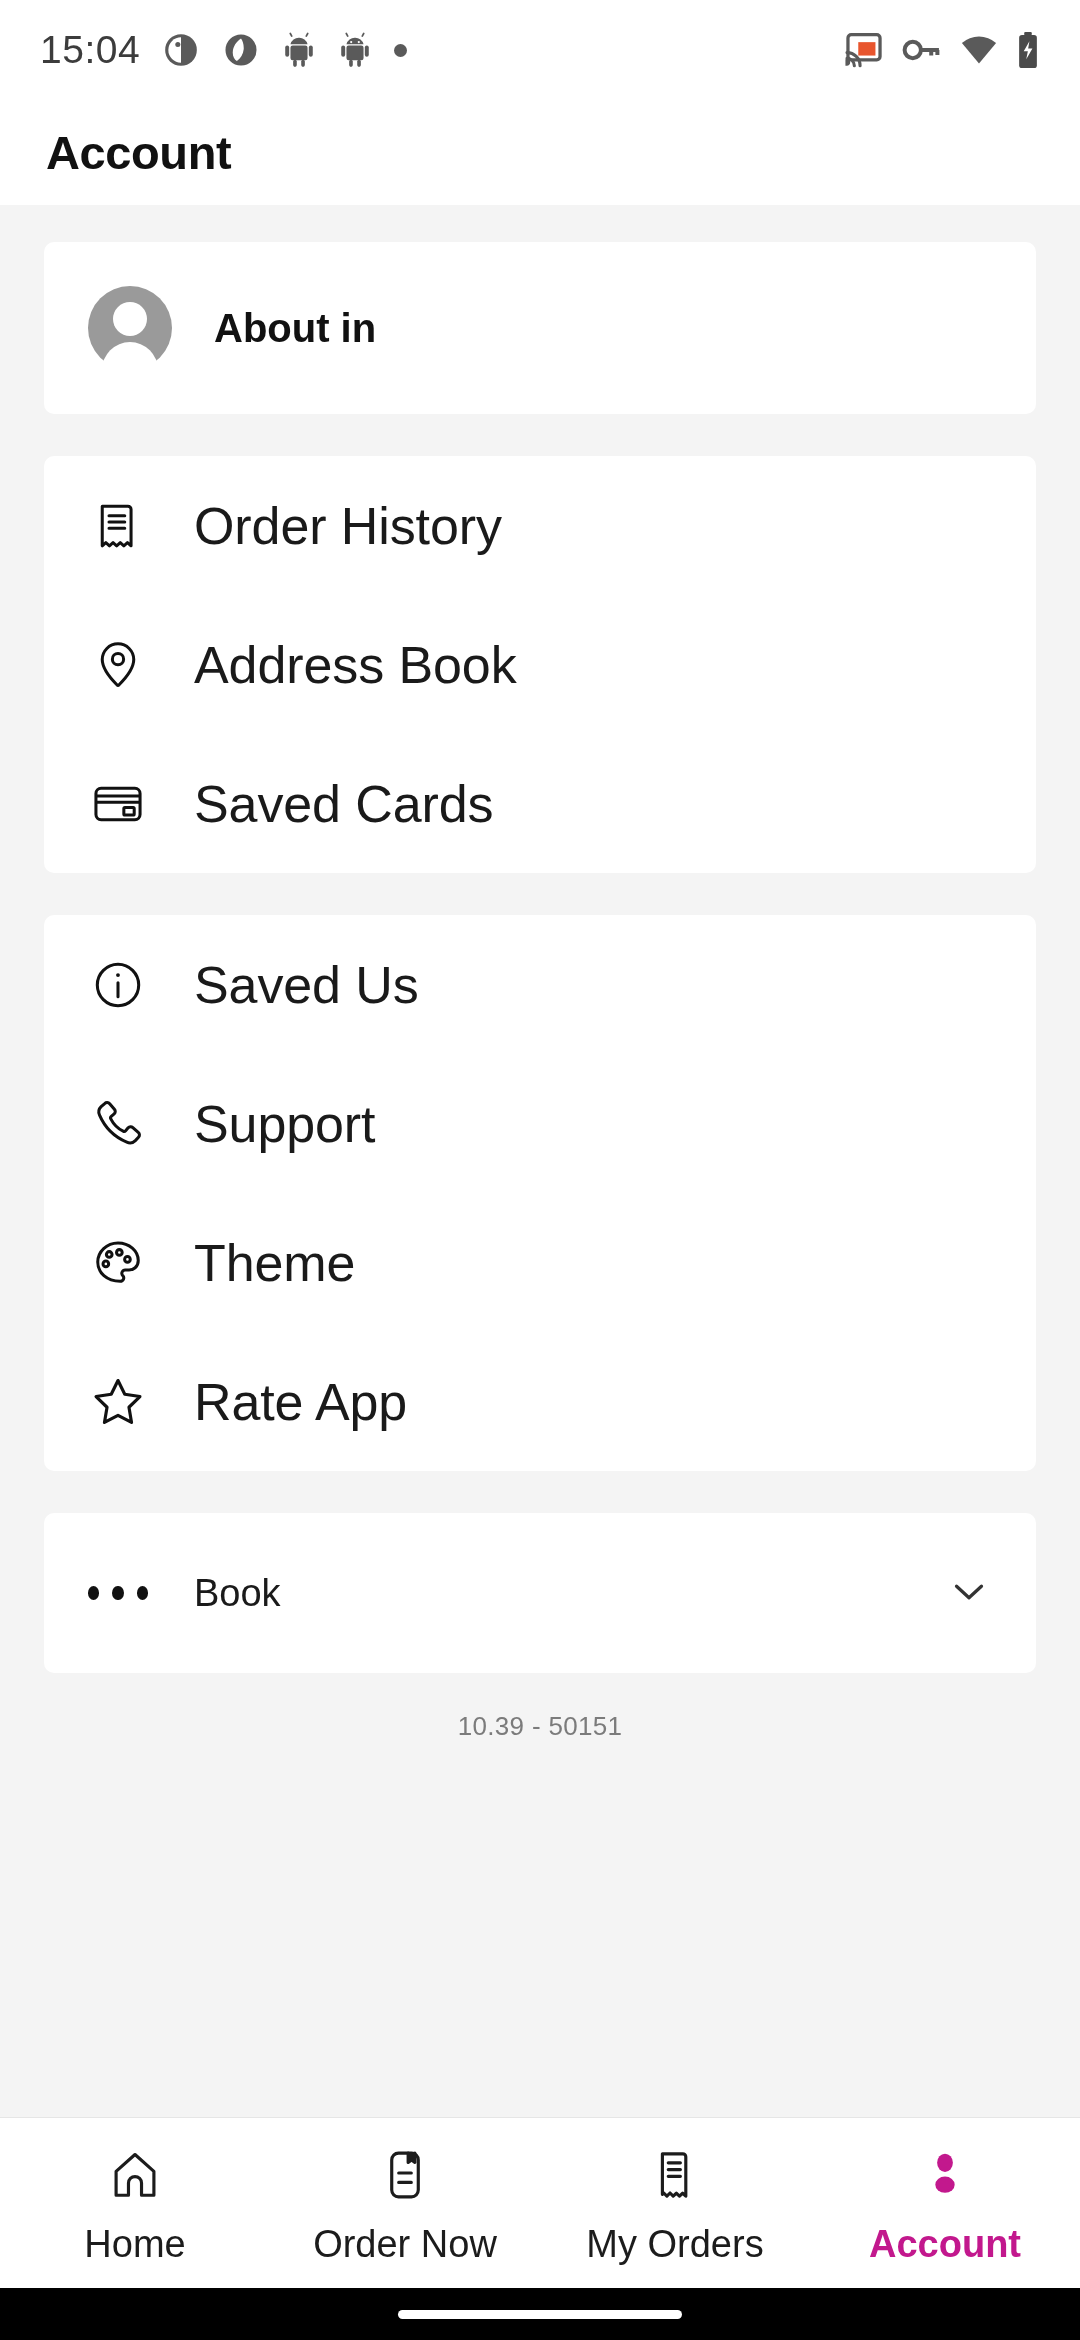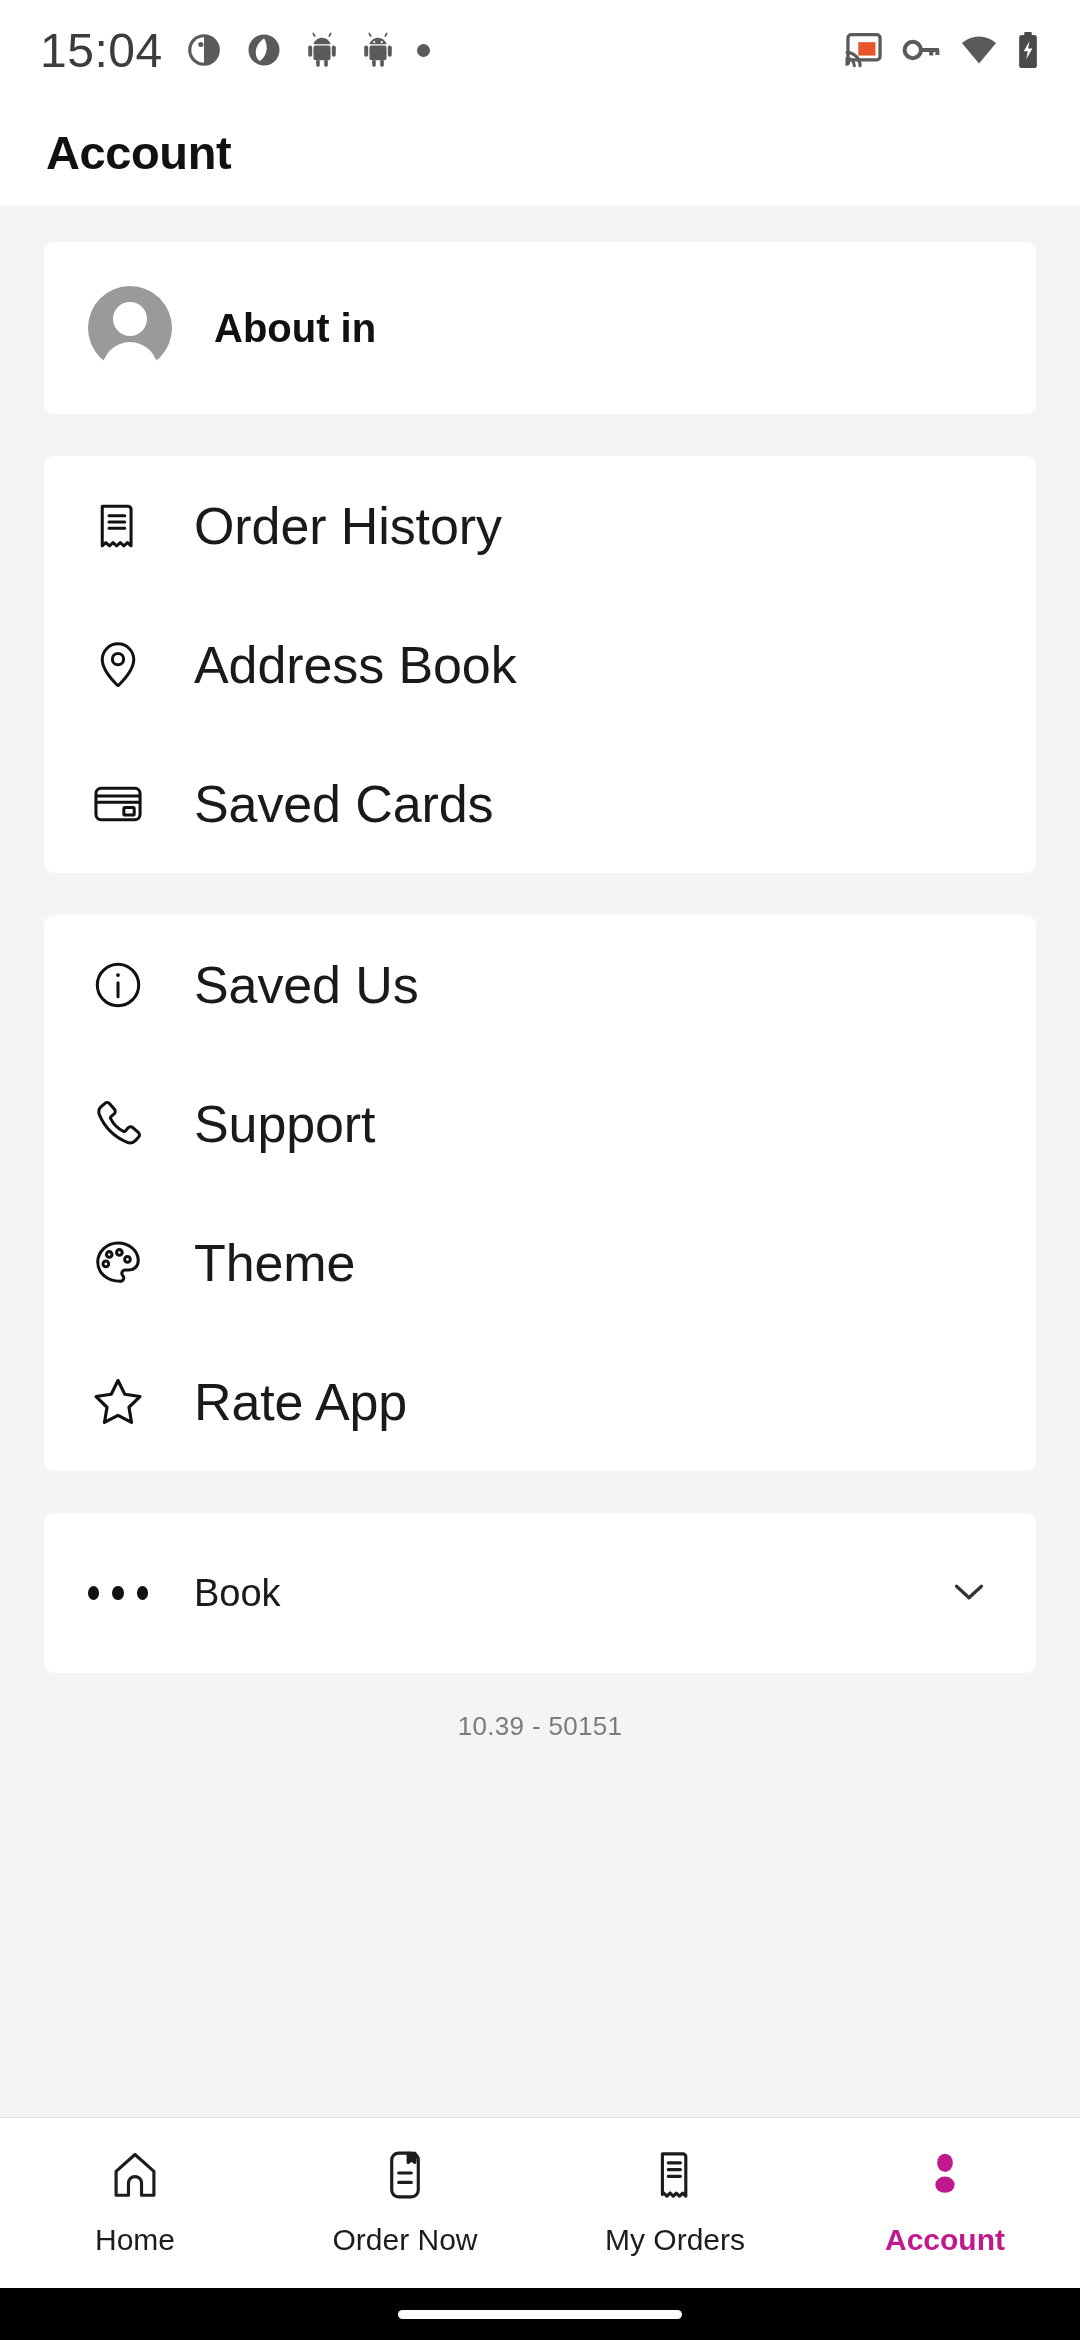--- a/index.html
+++ b/index.html
@@ -10,21 +10,21 @@
     overflow:hidden;
   }
   .screen { position:relative; width:1080px; height:2340px; display:flex; flex-direction:column; background:#f4f4f4; }
 
   
   .statusbar {
     height:100px; background:#ffffff; flex:0 0 100px;
     display:flex; align-items:center; padding:0 40px;
   }
   .sb-left { display:flex; align-items:center; gap:22px; }
-  .sb-time { font-size:48px; color:#3c3c3c; letter-spacing:0.5px; font-family:"Liberation Sans", sans-serif; }
+  .sb-time { font-size:39px; color:#3c3c3c; letter-spacing:0.5px; font-family:"Liberation Sans", sans-serif; }
   .sb-right { margin-left:auto; display:flex; align-items:center; gap:18px; }
   .sb-ico { display:block; }
   .sb-dot { width:13px; height:13px; border-radius:50%; background:#5a5a5a; }
 
   
   .appbar { background:#ffffff; flex:0 0 105px; display:flex; align-items:center; padding:0 46px; }
   .appbar h1 { font-size:47px; font-weight:bold; color:#111111; letter-spacing:-0.4px; }
 
   
   .content { flex:1 1 auto; background:#f4f4f4; padding:0 44px; overflow:hidden; }
@@ -52,21 +52,21 @@
   .chev { margin-left:auto; }
 
   .version { text-align:center; font-size:26px; color:#7b7b7b; padding-top:38px; letter-spacing:0.3px; }
 
   
   .bottomnav {
     flex:0 0 171px; background:#ffffff; border-top:1px solid #e6e6e6;
     display:flex; align-items:flex-start; padding-top:26px;
   }
   .nav-item { flex:1 1 0; display:flex; flex-direction:column; align-items:center; gap:17px; }
-  .nav-label { font-size:30px; color:#1c1c1c; }
+  .nav-label { font-size:38px; color:#1c1c1c; }
   .nav-item.active .nav-label { color:#C2188D; font-weight:bold; }
   .nav-ico { height:62px; display:flex; align-items:center; justify-content:center; }
 
   .gesturebar { flex:0 0 52px; background:#000000; display:flex; align-items:center; justify-content:center; }
   .gesturebar .pill { width:284px; height:9px; border-radius:5px; background:#ffffff; }
 </style>
 </head>
 <body>
 
 <div class="screen">

